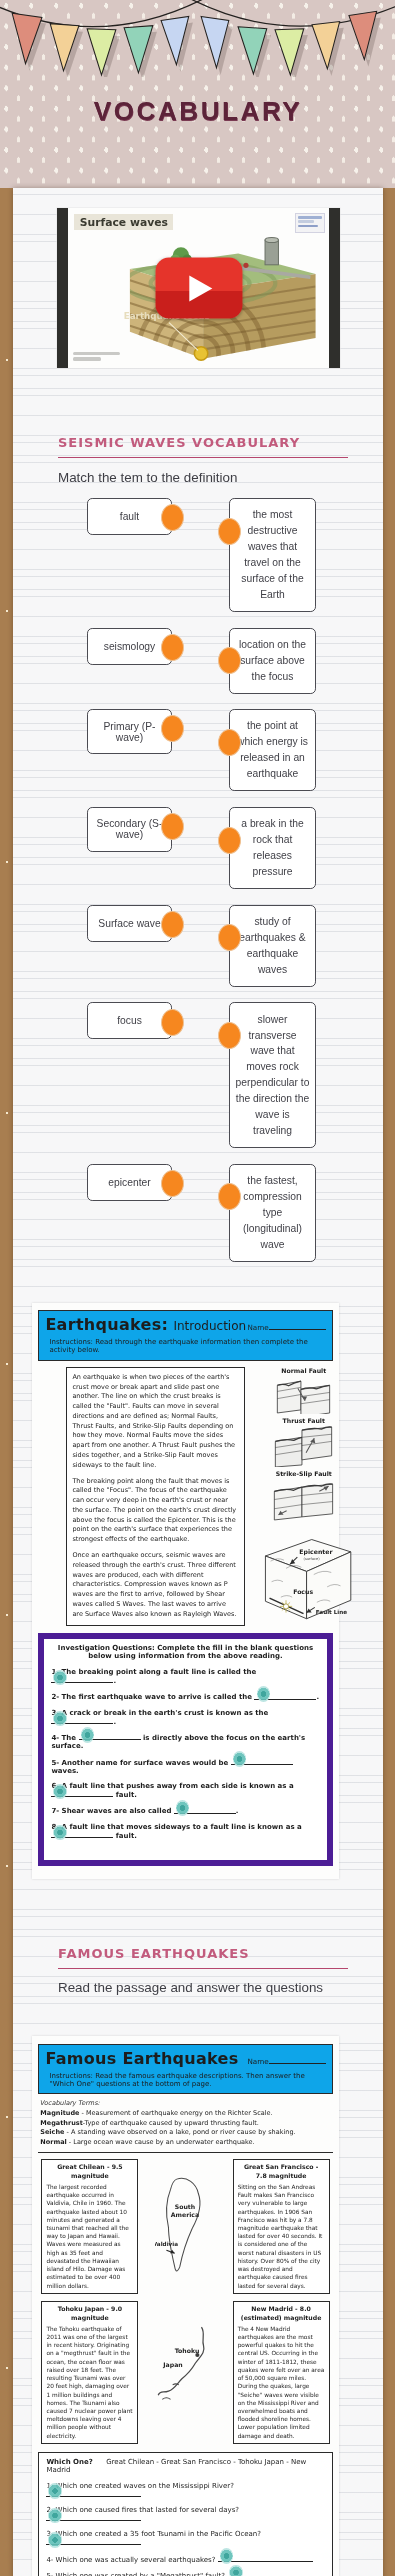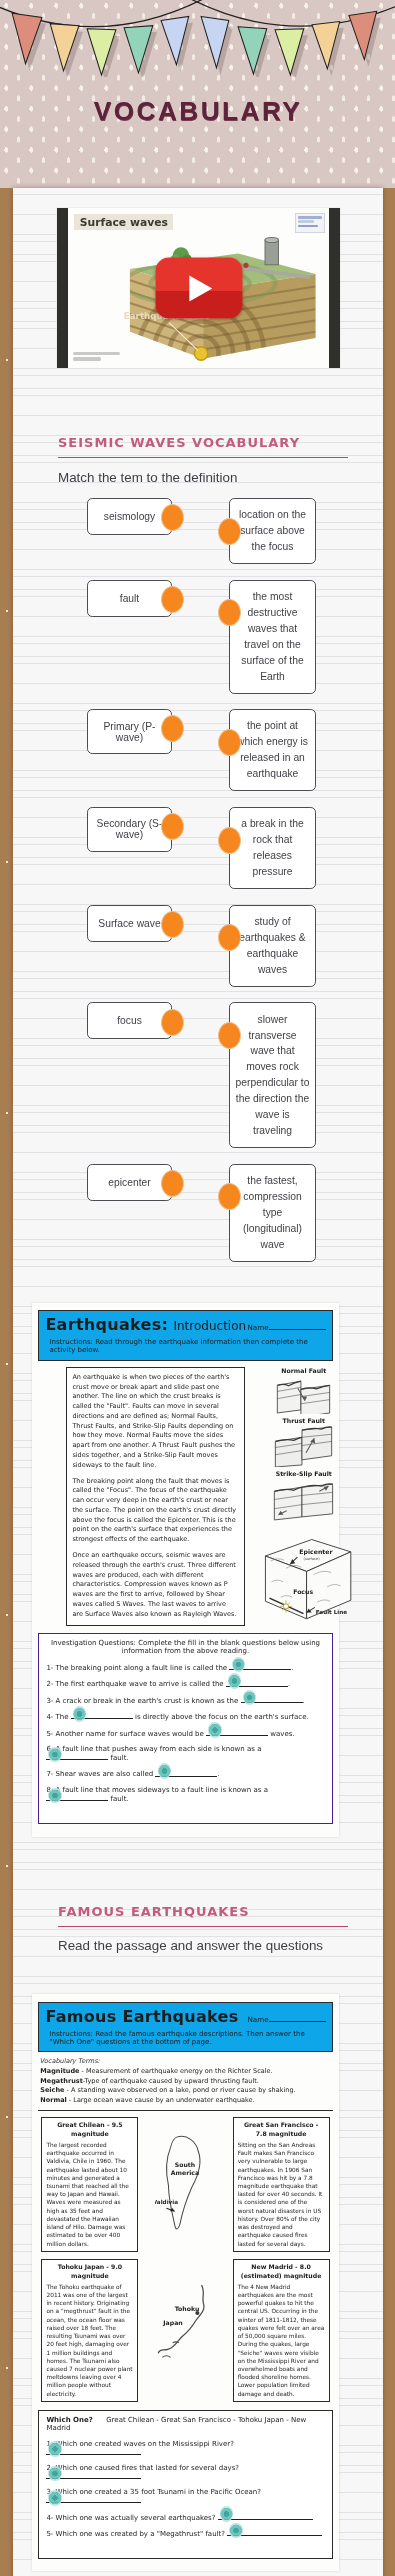--- a/index.html
+++ b/index.html
@@ -76,21 +76,21 @@
   .ws-name{margin-left:auto;font-size:7.2px;}
   .name-line{display:inline-block;width:57px;border-bottom:0.8px solid #222;}
   .ws-instructions{font-size:7px;margin-top:4.1px;padding-left:4.1px;}
   .ws-cols{display:flex;margin-top:6.2px;gap:5.2px;margin-left:28px;}
   .ws-text{flex:0 0 166px;border:1px solid #2a2a2a;background:#fff;padding:5.2px;font-size:6.5px;line-height:1.5;}
   .ws-text p{margin:0 0 6.2px 0;}
   .ws-text p:last-child{margin:0;}
   .ws-diagrams{flex:1;display:flex;flex-direction:column;align-items:center;gap:3.1px;}
   .fault-fig{text-align:center;}
   .fault-fig .cap{font-size:6.2px;font-weight:700;}
-  .ws-questions{border:1px solid #4c1d95;background:#fff;margin-top:7.2px;padding:5.2px 7.2px 13.4px 7.2px;}
+  .ws-questions{border:6px solid #4c1d95;background:#fff;margin-top:7.2px;padding:5.2px 7.2px 13.4px 7.2px;font-weight:bold;}
   .ws-q-head{font-size:7px;text-align:center;margin-bottom:8.2px;}
   .q-row{font-size:7px;margin:7.2px 0;white-space:pre-wrap;}
   .blank{display:inline-block;position:relative;border-bottom:0.8px solid #222;height:6.2px;vertical-align:baseline;}
   .blank.w1{width:62px}.blank.w2{width:95px}
   .teal-dot{position:absolute;left:2.1px;top:-6.2px;width:13.4px;height:15.5px;border-radius:50%;cursor:pointer;
     background:radial-gradient(circle at 50% 50%,#2f9e95 0 26%,#63c0b8 27% 58%,#b7e3e0 59% 100%);opacity:.92;}
   
   .progress{margin:25px 0 0 44px;font-size:14px;color:#4a4a50;}
   .progress b{color:#4b2433;font-weight:800;}
   
@@ -204,32 +204,32 @@
       </div>
     </div>
 
     <section>
       <h2 class="section-heading">SEISMIC WAVES VOCABULARY</h2>
       <hr class="heading-rule">
       <p class="sub-instruction">Match the tem to the definition</p>
       <div class="match-list">
           <div class="match-row">
     <div class="term-box">
+              <span class="term-text">fault</span>
+            </div>
+    <span class="connector term-side"></span>
+    <div class="def-box"><span class="def-text">the most destructive waves that travel on the surface of the Earth</span></div>
+    <span class="connector def-side"></span>
+  </div>
+          <div class="match-row">
+    <div class="term-box">
               <span class="term-text">seismology</span>
             </div>
     <span class="connector term-side"></span>
     <div class="def-box"><span class="def-text">location on the surface above the focus</span></div>
-    <span class="connector def-side"></span>
-  </div>
-          <div class="match-row">
-    <div class="term-box">
-              <span class="term-text">fault</span>
-            </div>
-    <span class="connector term-side"></span>
-    <div class="def-box"><span class="def-text">the most destructive waves that travel on the surface of the Earth</span></div>
     <span class="connector def-side"></span>
   </div>
           <div class="match-row">
     <div class="term-box">
               <span class="term-text">Primary (P-wave)</span>
             </div>
     <span class="connector term-side"></span>
     <div class="def-box"><span class="def-text">the point at which energy is released in an earthquake</span></div>
     <span class="connector def-side"></span>
   </div>

